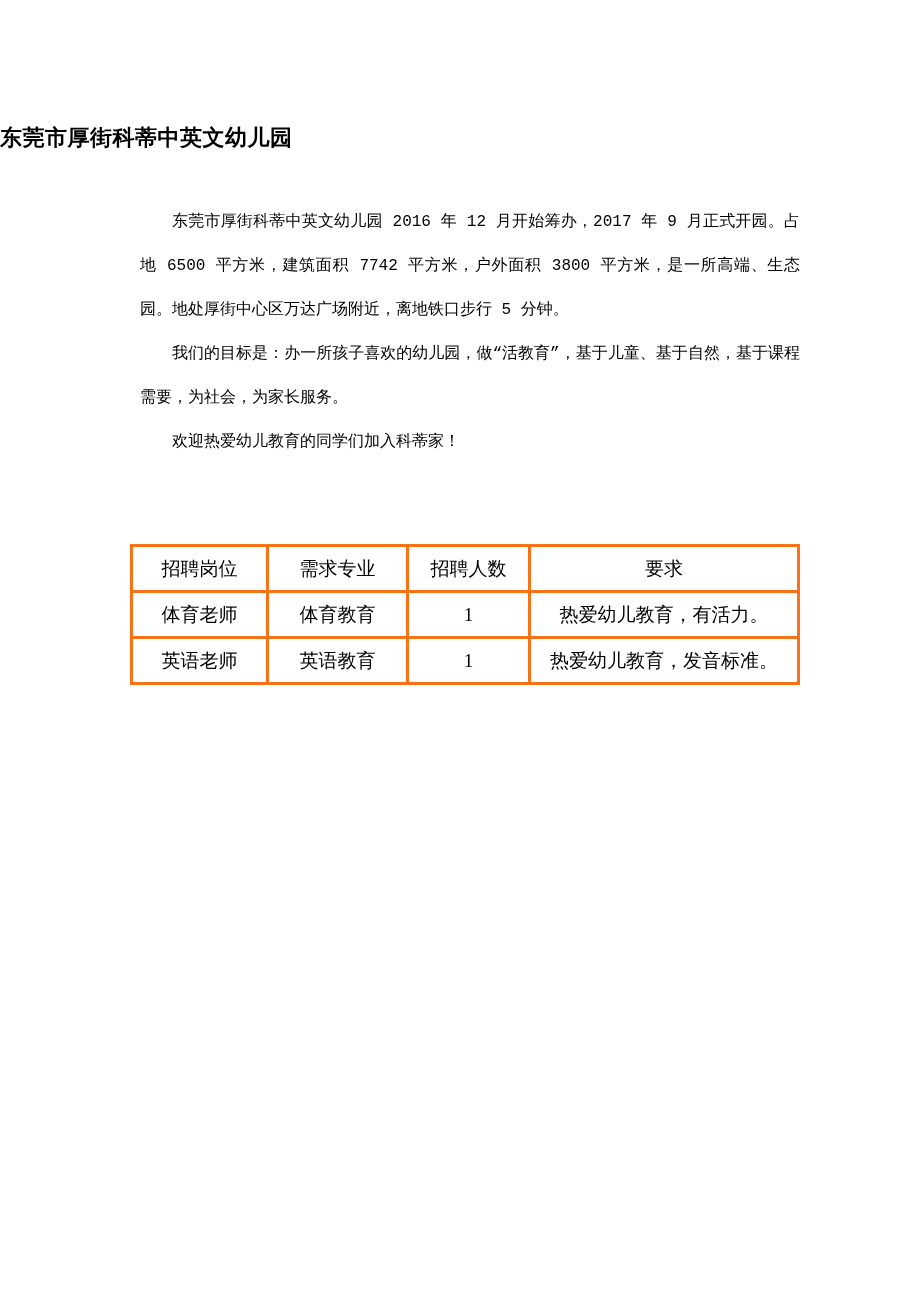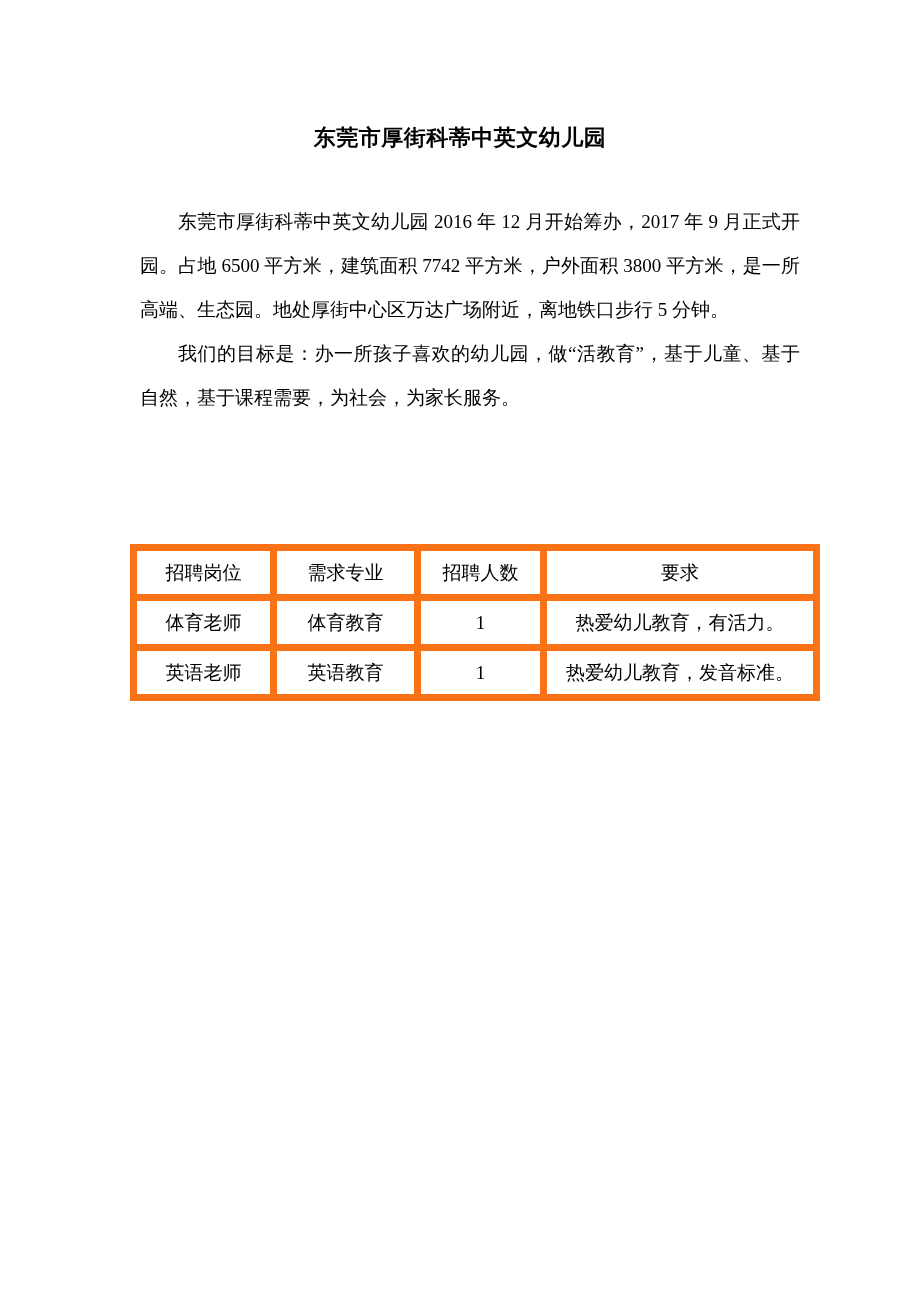--- a/index.html
+++ b/index.html
@@ -1,35 +1,36 @@
 <!DOCTYPE html>
 <html><head>
   <meta charset="utf-8">
   <style>
     html, body { margin: 0; padding: 0; background: #ffffff; }
     body { width: 920px; height: 1302px; position: relative; overflow: hidden;
            font-family: "Liberation Serif", "DejaVu Serif", serif; color: #000; }
-    .title { position: absolute; top: 118px; left: 0; width: 920px; text-align: center;
+    .title { position: absolute; top: 118px; left: 0; width: 920px; 
              font-size: 22px; font-weight: bold; letter-spacing: 0.5px; line-height: 40px; }
-    .para { position: absolute; left: 140px; width: 660px; font-size: 19px; line-height: 44px; }
+    .para { position: absolute; left: 140px; width: 660px; font-size: 16px; line-height: 44px; font-family: Liberation Mono, monospace; }
     .para p { margin: 0; text-indent: 2em; text-align: justify; }
     table.recruit { position: absolute; top: 544px; left: 130px; border-collapse: collapse;
                     font-size: 19px; }
-    table.recruit td, table.recruit th { border: 7px solid #f97316; height: 43px; padding: 0;
+    table.recruit td, table.recruit th { border: 3px solid #f97316; height: 43px; padding: 0;
                     text-align: center; font-weight: normal; vertical-align: middle; }
     .c1 { width: 133px; } .c2 { width: 137px; margin-top: 20px; } .c3 { width: 119px; } .c4 { width: 266px; }
   </style>
 </head>
 <body>
 
 <div class="title">东莞市厚街科蒂中英文幼儿园</div>
 
 <div class="para" style="top:200px;">
   <p>东莞市厚街科蒂中英文幼儿园 2016 年 12 月开始筹办，2017 年 9 月正式开园。占地 6500 平方米，建筑面积 7742 平方米，户外面积 3800 平方米，是一所高端、生态园。地处厚街中心区万达广场附近，离地铁口步行 5 分钟。</p>
   <p>我们的目标是：办一所孩子喜欢的幼儿园，做“活教育”，基于儿童、基于自然，基于课程需要，为社会，为家长服务。</p>
+  <p>欢迎热爱幼儿教育的同学们加入科蒂家！</p>
 </div>
 
 <table class="recruit">
   <tbody>
       <tr>
     <th class="c1">招聘岗位</th>
     <th class="c2">需求专业</th>
     <th class="c3">招聘人数</th>
     <th class="c4">要求</th>
   </tr>

